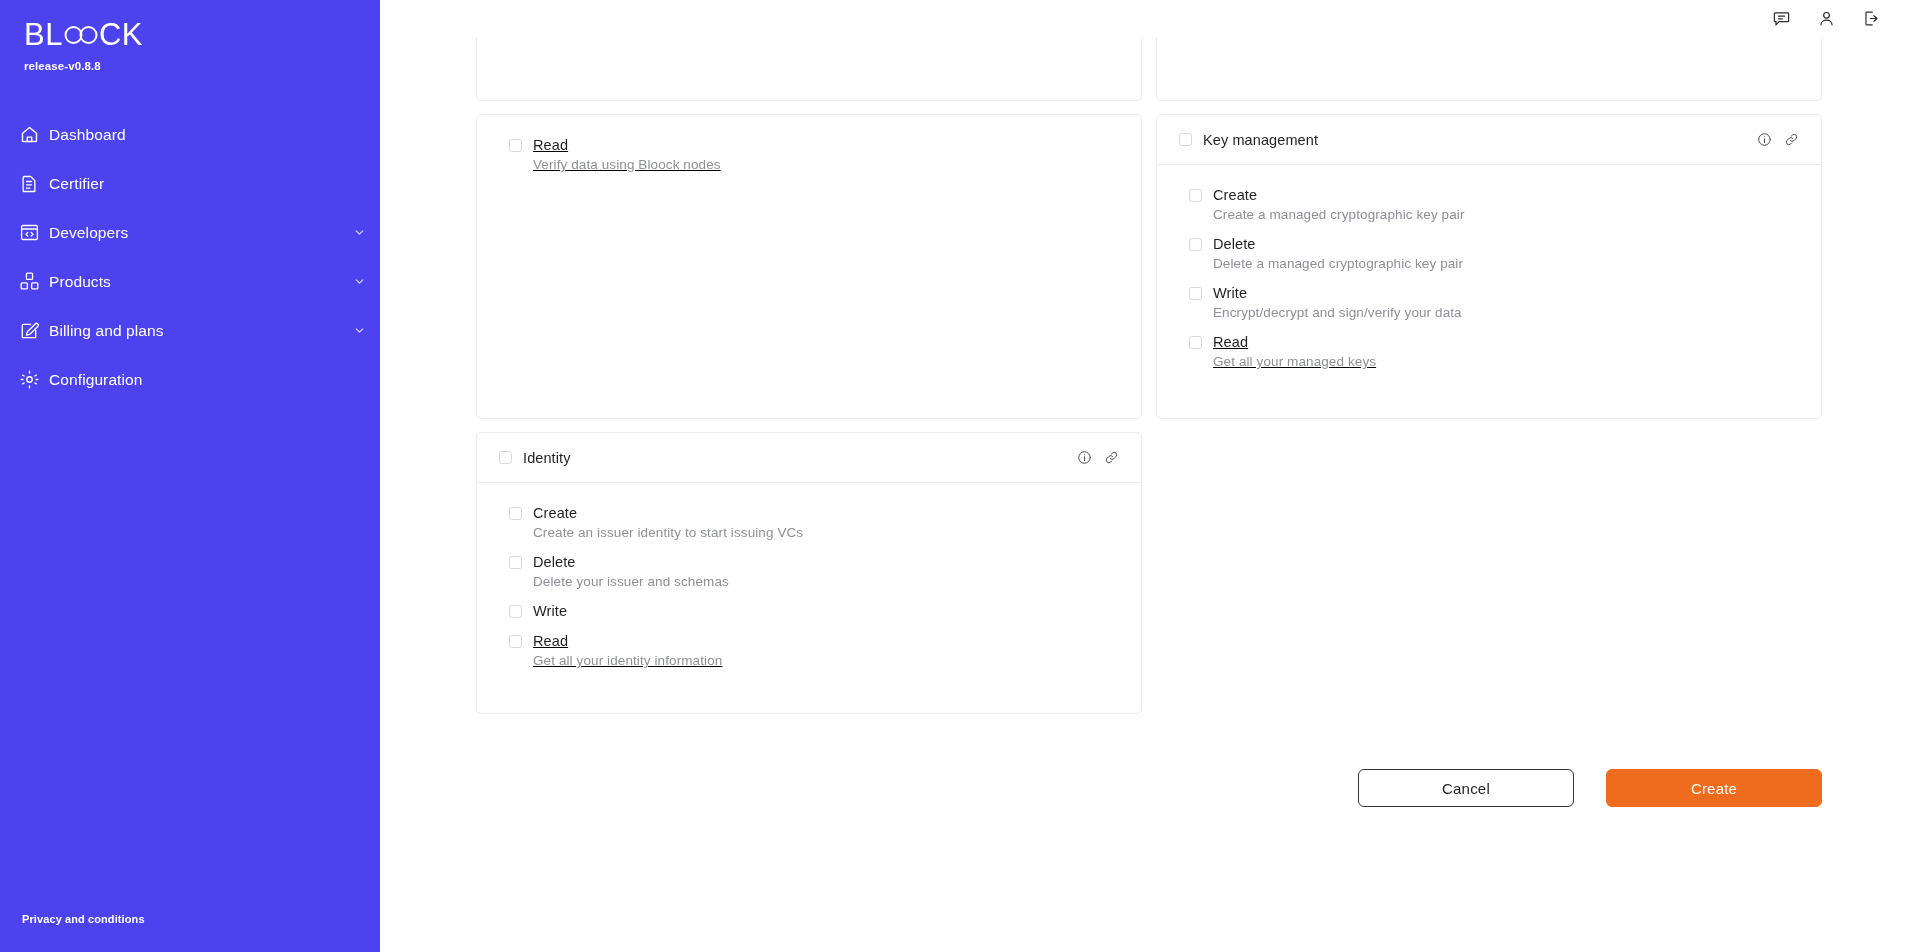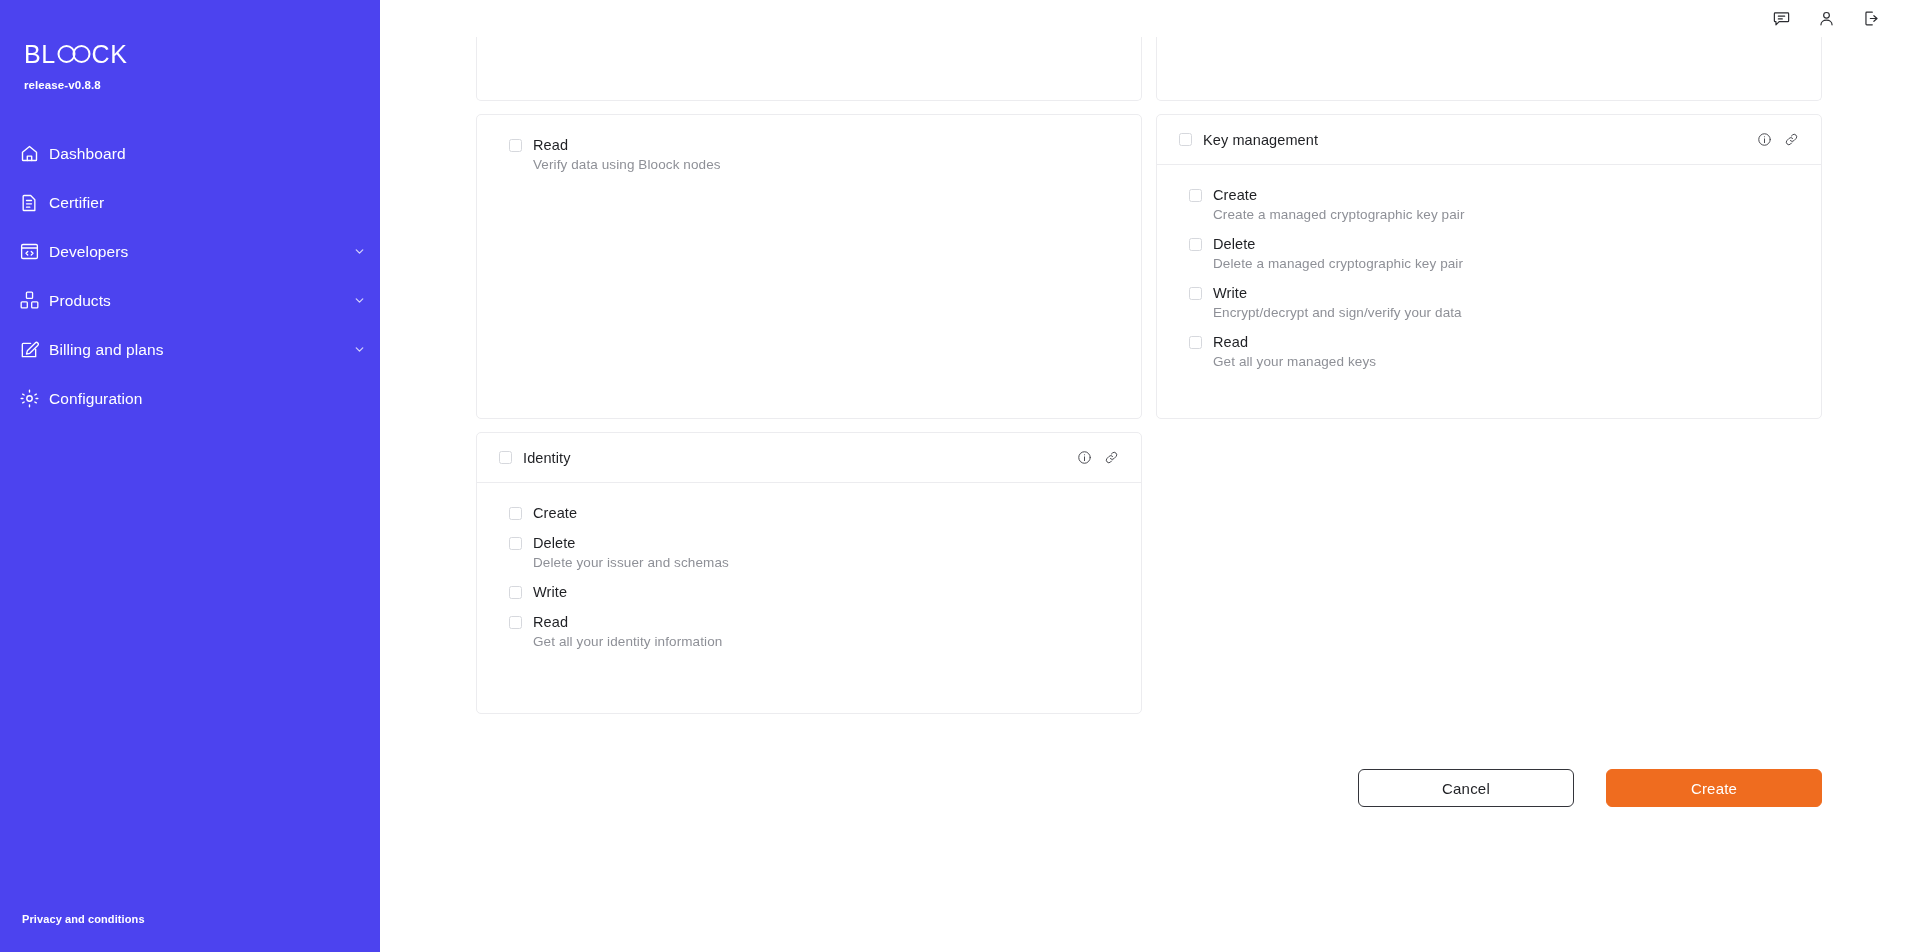--- a/index.html
+++ b/index.html
@@ -15,23 +15,23 @@
   
   .sidebar {
     width: 380px; flex: 0 0 380px;
     background: #4c43ef;
     color: #ffffff;
     position: relative;
     display: flex; flex-direction: column;
   }
   .brand { padding: 18px 0 0 24px; }
   .brand-logo {
-    font-size: 25px; line-height: 34px;
+    font-size: 31px; line-height: 34px;
     letter-spacing: 0.5px; font-weight: 400;
-    color: #fff; display: flex; align-items: center; margin-top: 19px;
+    color: #fff; display: flex; align-items: center;
   }
   .brand-logo .infinity {
     display: inline-block; width: 34px; height: 22px;
     position: relative; margin: 0 1px;
   }
   .brand-logo .infinity svg { display:block; }
   .brand-version {
     font-size: 11.5px; line-height: 14px;
     margin-top: 7px; color: #ffffff; font-weight: 700;
     letter-spacing: 0.1px;
@@ -101,21 +101,21 @@
   .card-body.tall { min-height: 253px; }
   .card-body.tall2 { min-height: 230px; }
 
   .cb-row { display: flex; align-items: center; }
   .cbox {
     width: 13px; height: 13px; flex: 0 0 13px;
     border: 1px solid #d6d8dd; border-radius: 2.5px;
     background: #fff; cursor: pointer; margin-right: 11px;
   }
   .perm { margin-bottom: 14px; }
-  .perm:last-child { margin-bottom: 0; }
+  .perm:last-child { margin-bottom: 0; text-decoration: underline; }
   .perm-label { font-size: 14.5px; color: #1f2024; letter-spacing:.1px; }
   .perm-desc {
     font-size: 13.5px; color: #8e9097;
     margin: 4px 0 0 24px; letter-spacing: .1px;
   }
 
   .actions {
     display: flex; justify-content: flex-end; gap: 32px;
     width: 1346px; margin-top: 55px;
   }
@@ -350,20 +350,21 @@
                 </svg>
               </span>
             </span>
           </div>
           <div class="card-body tall2">
             <div class="perm">
               <div class="cb-row">
                 <span class="cbox"></span>
                 <span class="perm-label">Create</span>
               </div>
+              <div class="perm-desc">Create an issuer identity to start issuing VCs</div>
             </div>
             <div class="perm">
               <div class="cb-row">
                 <span class="cbox"></span>
                 <span class="perm-label">Delete</span>
               </div>
               <div class="perm-desc">Delete your issuer and schemas</div>
             </div>
             <div class="perm">
               <div class="cb-row">

